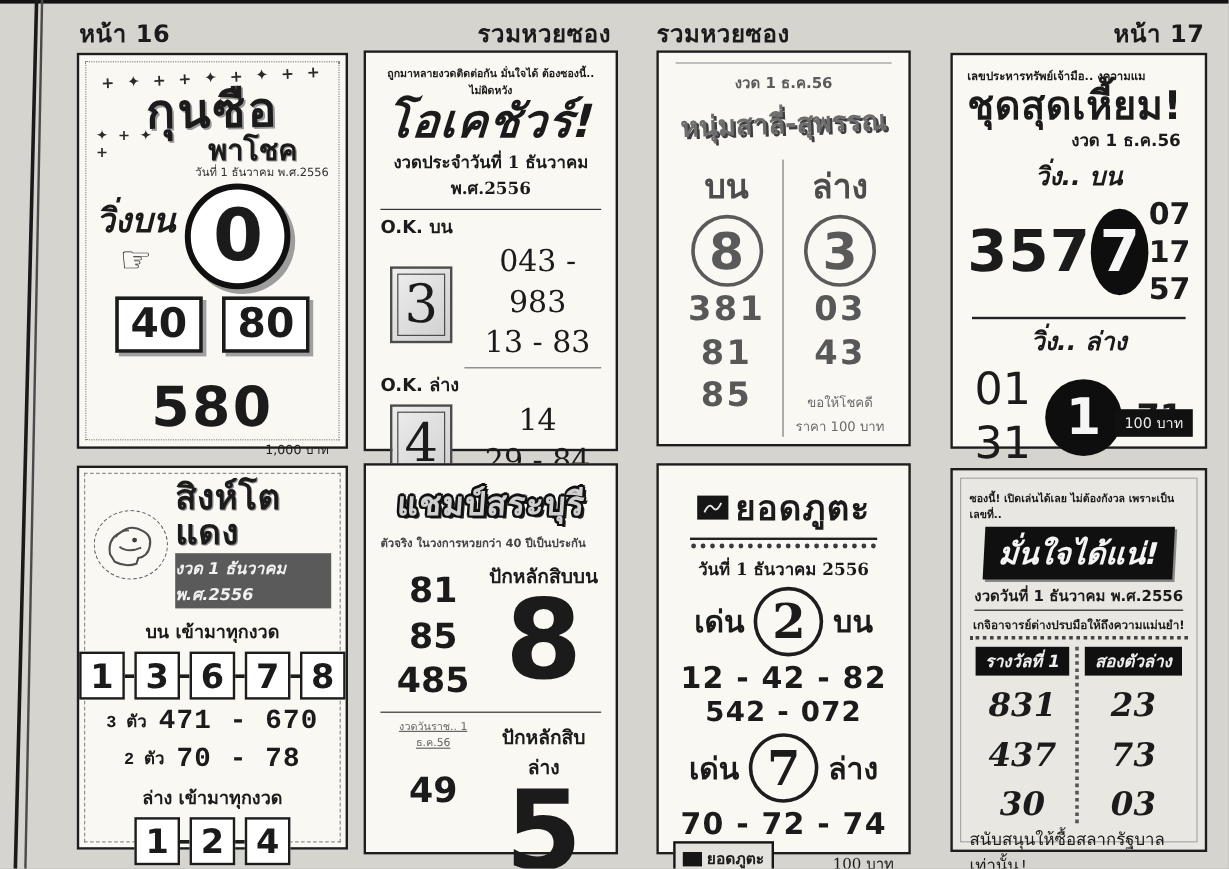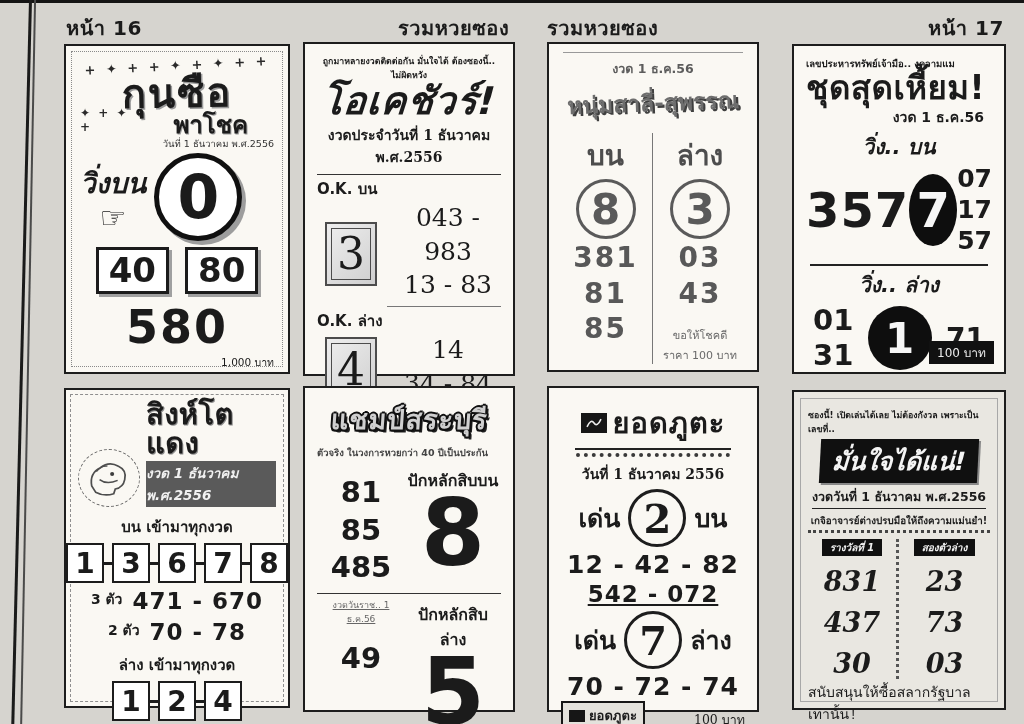--- a/index.html
+++ b/index.html
@@ -37,21 +37,21 @@
   .k-run { display:flex; align-items:center; gap:8px; margin-top:2px; }
   .k-run-left { display:flex; flex-direction:column; align-items:center; }
   .k-run-label { font-size:28px; font-weight:900; font-style:italic; }
   .k-finger { font-size:30px; line-height:1; margin-top:-2px; }
   .k-zero { width:88px; height:88px; border:5px solid #101010; border-radius:50%;
             display:flex; align-items:center; justify-content:center;
             font-size:60px; font-weight:900; background:#fff; box-shadow:4px 4px 0 #9d9d9d; }
   .k-pairs { display:flex; gap:16px; justify-content:center; margin-top:6px; }
   .k-box { border:3px solid #1b1b1b; box-shadow:3px 3px 0 #a0a0a0; background:#fff;
            font-size:34px; font-weight:900; padding:0 10px; line-height:1.2; }
-  .k-triple { font-size:46px; font-weight:900; text-align:center; margin-top:6px; letter-spacing:2px; }
+  .k-triple { font-size:46px; font-weight:900; text-align:center; margin-top:18px; letter-spacing:2px; }
   .k-price { font-size:10.5px; text-align:right; margin-top:auto; padding-bottom:4px; }
 
   
   #card-oksure { left:303px; top:42px; width:212px; height:334px; }
   .o-wrap { position:relative; height:100%; padding:10px 12px 6px; display:flex; flex-direction:column; text-align:center; }
   .o-tag { font-size:8.8px; font-weight:bold; }
   .o-title { font-size:38px; font-weight:900; font-style:italic; line-height:1.05; letter-spacing:1px; transform:skew(-4deg); }
   .o-date { font-size:14px; font-weight:bold; margin-top:2px; }
   .o-rule { border-top:1.5px solid #333; margin:6px 0 2px; }
   .o-sec { display:grid; grid-template-columns:78px 1fr; align-items:center; text-align:left; }
@@ -90,40 +90,40 @@
   .c-date { font-size:14px; font-weight:bold; text-align:right; padding-right:8px; }
   .c-runlab { font-size:21px; font-weight:900; font-style:italic; text-align:center; margin-top:2px; }
   .c-row-top { display:flex; align-items:center; justify-content:space-between; }
   .c-357 { font-size:48px; font-weight:900; letter-spacing:1px; }
   .c-disc { width:72px; height:72px; background:#0e0e0e; color:#f6f6f6; border-radius:50%;
             display:flex; align-items:center; justify-content:center; font-size:48px; font-weight:900; }
   .c-disc-sm { width:64px; height:64px; font-size:42px; }
   .c-pairs-col { font-size:25px; font-weight:900; line-height:1.25; text-align:right; }
   .c-rule { border-top:2px solid #222; margin:8px 4px 0; }
   .c-row-bot { display:flex; align-items:center; justify-content:space-around; margin-top:2px; }
-  .c-pl { font-size:29px; font-weight:700; line-height:1.2; }
+  .c-pl { font-size:37px; font-weight:400; line-height:1.2; }
   .c-pr { font-size:28px; font-weight:900; }
   .c-price { position:absolute; right:10px; bottom:8px; background:#111; color:#ececec; font-size:12px; padding:2px 8px; }
 
   
   #card-singto { left:64px; top:388px; width:226px; height:320px; }
   .s-wrap { position:relative; height:100%; padding:10px 12px 6px; display:flex; flex-direction:column; align-items:center; }
-  .s-head { display:flex; align-items:flex-end; gap:6px; width:100%; }
+  .s-head { display:flex; align-items:center; gap:6px; width:100%; }
   .s-logo { width:62px; height:58px; border:1.5px dashed #666; border-radius:50%; flex:none;
             display:flex; align-items:center; justify-content:center; }
   .s-head-right { display:flex; flex-direction:column; align-items:center; }
   .s-title { font-size:29px; font-weight:900; line-height:1; letter-spacing:.5px; text-shadow:1px 1px 0 #8d8d8d; }
   .s-banner { background:#5a5a5a; color:#f1f1f1; font-size:13.5px; font-weight:900; font-style:italic;
               padding:1px 0; margin-top:3px; }
   .s-lab { font-size:15px; font-weight:900; margin-top:8px; }
   .s-digits { display:flex; align-items:center; margin-top:4px; }
   .s-dbox { width:38px; height:40px; border:2.5px solid #1c1c1c; background:#fff;
             display:flex; align-items:center; justify-content:center; font-size:28px; font-weight:900; }
   .s-conn { width:8px; height:3px; background:#1c1c1c; }
-  .s-line { display:flex; align-items:flex-start; gap:10px; margin-top:5px; }
+  .s-line { display:flex; align-items:center; gap:10px; margin-top:5px;font-family:Liberation Mono, monospace; }
   .s-line-lab { font-size:14px; font-weight:bold; }
   .s-line-val { font-size:23px; font-weight:900; letter-spacing:1px; }
 
   
   #card-champ { left:303px; top:386px; width:212px; height:326px; }
   .m-wrap { height:100%; padding:10px 12px 6px; display:flex; flex-direction:column; }
   .m-title { align-self:center; font-size:27px; font-weight:900; letter-spacing:1px; color:#cfcfcf; transform:skew(-4deg);
              text-shadow:-1.5px -1.5px 0 #111,1.5px -1.5px 0 #111,-1.5px 1.5px 0 #111,1.5px 1.5px 0 #111,
                          0 2px 0 #111,2px 0 0 #111,0 -2px 0 #111,-2px 0 0 #111,3px 3px 0 #222; white-space:nowrap; }
   .m-sub { font-size:9.5px; font-weight:bold; color:#444; margin-top:4px; }
@@ -141,40 +141,40 @@
   .y-logo { width:26px; height:20px; background:#161616; display:flex; align-items:center; justify-content:center; }
   .y-title { font-size:29px; font-weight:900; letter-spacing:1px; }
   .y-dots { width:84%; border-top:4px dotted #3a3a3a; margin-top:3px; }
   .y-date { font-size:14px; font-weight:bold; font-family:"DejaVu Serif", serif; margin-top:6px; }
   .y-den { display:flex; align-items:center; gap:8px; margin-top:4px; }
   .y-den-lab { font-size:25px; font-weight:900; }
   .y-circ { width:58px; height:58px; border:3px solid #1d1d1d; border-radius:50%;
             display:flex; align-items:center; justify-content:center; font-size:40px; font-weight:900;
             font-family:"DejaVu Serif", serif; }
   .y-line { font-size:25px; font-weight:900; letter-spacing:1px; margin-top:3px; }
-  .y-mid { font-size:23px; font-weight:900; letter-spacing:1px; margin-top:2px;text-decoration:underline; }
+  .y-mid { font-size:23px; font-weight:900; letter-spacing:1px; margin-top:2px; }
   .y-foot { margin-top:auto; width:100%; display:flex; justify-content:space-between; align-items:flex-end; }
   .y-badge { border:2px solid #161616; background:#e4e2dc; display:flex; align-items:center; gap:4px; padding:2px 6px; }
   .y-badge-logo { width:16px; height:12px; background:#161616; }
   .y-badge-txt { font-size:13px; font-weight:900; }
   .y-price { font-size:12.5px; font-family:"DejaVu Serif", serif; }
 
   
   #card-manjai { left:792px; top:390px; width:214px; height:320px; background:#e9e7e1; }
   .j-wrap { position:relative; height:100%; padding:16px 14px 8px; display:flex; flex-direction:column; align-items:center; }
   .j-tag { font-size:8.8px; font-weight:bold; }
   .j-title { background:#101010; color:#f4f4f4; font-size:25px; font-weight:900; font-style:italic;
              padding:2px 12px; margin-top:3px; transform:skew(-3deg); box-shadow:2px 2px 0 #888; }
   .j-date { font-size:12.5px; font-weight:900; margin-top:4px; border-bottom:1.5px solid #222; padding-bottom:1px; }
   .j-sub { font-size:9.8px; font-weight:bold; margin-top:4px; }
   .j-dots { width:100%; border-top:3px dotted #444; margin-top:2px; }
   .j-table { display:grid; grid-template-columns:1fr 1fr; width:100%; flex:1; margin-top:6px; }
   .j-col { display:flex; flex-direction:column; align-items:center; gap:10px; }
   .j-col-left { border-right:3px dotted #555; }
-  .j-chip { background:#101010; color:#efefef; font-size:10px; font-weight:900; font-style:italic; padding:1px 8px; }
+  .j-chip { background:#101010; color:#efefef; font-size:14px; font-weight:900; font-style:italic; padding:1px 8px; }
   .j-val { font-family:"DejaVu Serif", serif; font-style:italic; font-weight:bold; font-size:27px; }
   .j-foot { font-size:14px; font-family:Liberation Mono, monospace; margin-top:2px; }
   .j-price { align-self:flex-end; font-size:12.5px; font-weight:bold; font-family:"DejaVu Serif", serif; }
 </style>
 </head>
 <body>
 
 <div class="sheet">
   <div class="topline"></div>
   <div class="spine-a"></div>
@@ -222,21 +222,21 @@
           <div>043 - 983</div>
           <div>13 - 83</div>
         </div>
       </div>
       <div class="o-rule2"></div>
       <div class="o-sec">
         <span class="o-label">O.K. ล่าง</span>
         <div class="o-dbox serif">4</div>
         <div class="o-nums serif">
           <div>14</div>
-          <div>34 - 84</div>
+          <div>29 - 84</div>
         </div>
       </div>
       <div class="o-foot1">อย่าซื้อซองถ่าย.. เลขไม่ตรงกัน</div>
       <div class="o-foot2 serif">..ขอให้ท่านโชคดี..</div>
       <div class="o-sign">พิเศษ</div>
     </div>
   </div>
 
   <div class="card" id="card-numsalee">
     <div class="n-wrap">

